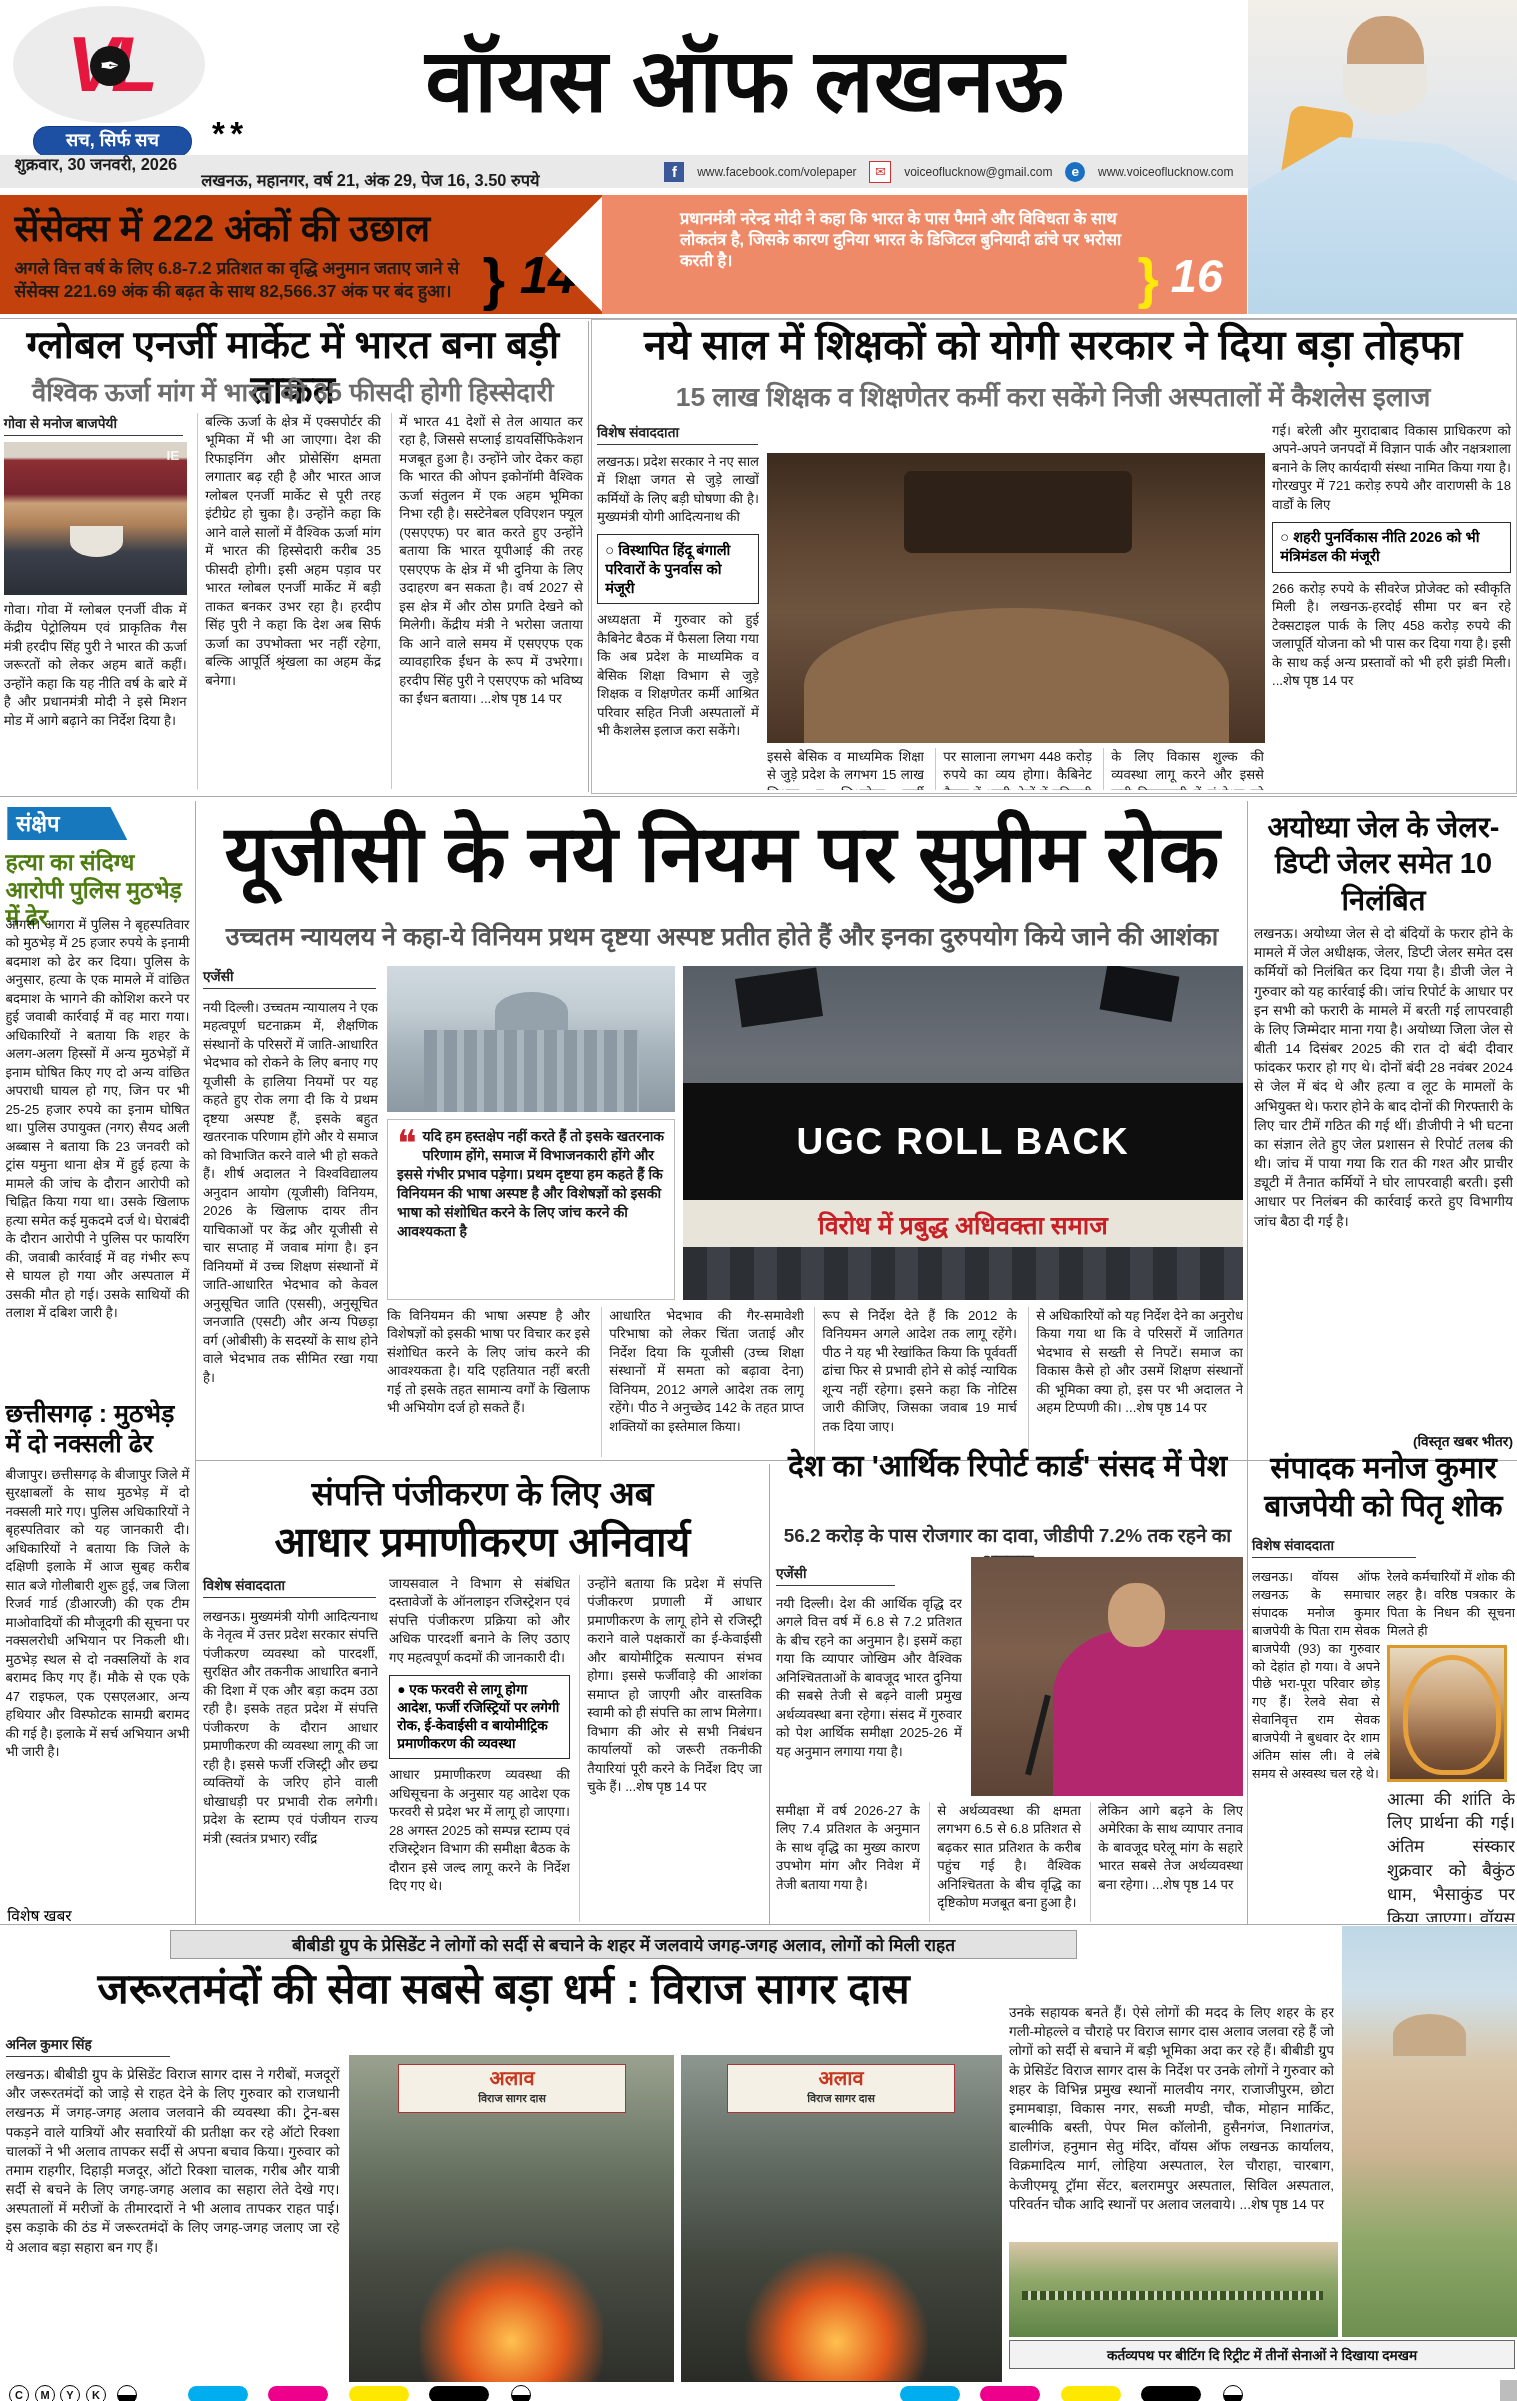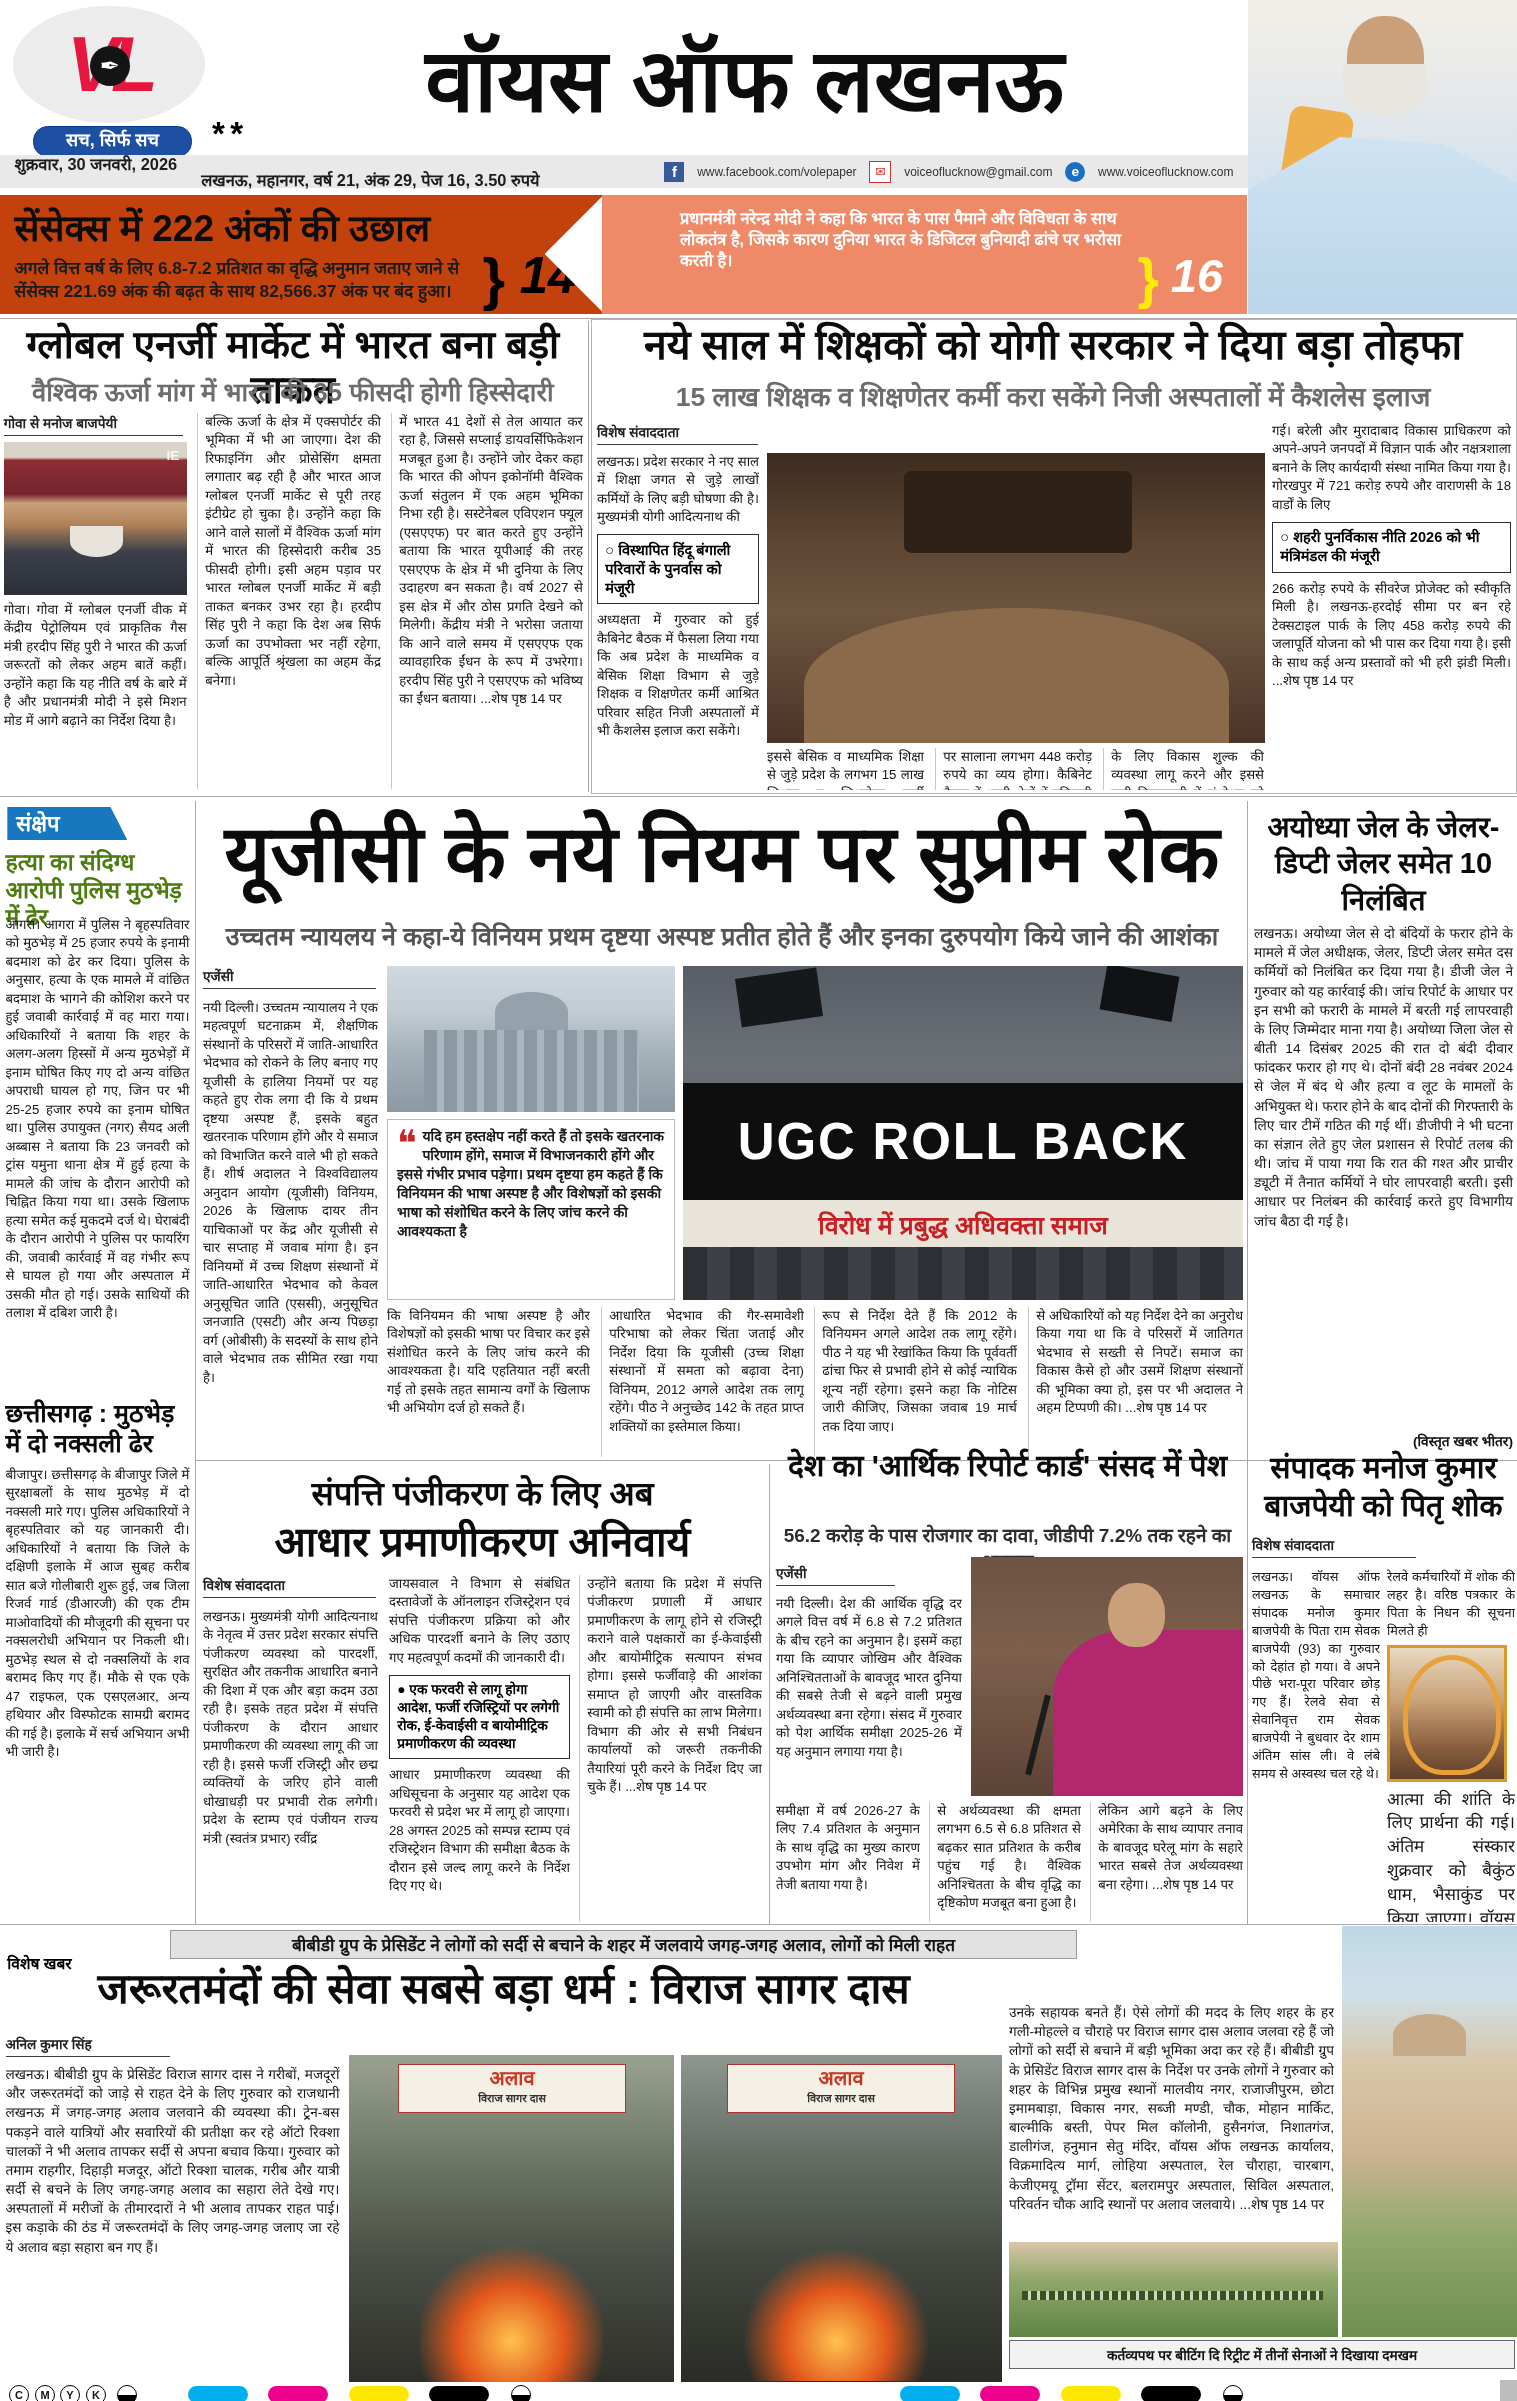--- a/index.html
+++ b/index.html
@@ -108,42 +108,42 @@
   <div class="abs bodytxt" style="left:935px;top:748px;width:157px;height:42px;border-left:0.9px solid #c9c9c9;padding-left:7.3px;box-sizing:border-box;">पर सालाना लगभग 448 करोड़ रुपये का व्यय होगा। कैबिनेट बैठक में शहरी क्षेत्रों में बुनियादी ढांचे के विकास</div>
   <div class="abs bodytxt" style="left:1103px;top:748px;width:161px;height:42px;border-left:0.9px solid #c9c9c9;padding-left:7.3px;box-sizing:border-box;">के लिए विकास शुल्क की व्यवस्था लागू करने और इससे जुड़ी नियमावली में संशोधन को भी मंजूरी दी गई।</div>
 
   <div class="abs hr" style="left:0;top:796px;width:1518px;"></div>
 
   <div class="abs" style="left:7.3px;top:807px;width:120px;height:33px;background:#1878bd;color:#fff;font-size:22px;font-weight:800;line-height:33px;padding-left:9px;box-sizing:border-box;clip-path:polygon(0 0,86% 0,100% 100%,0 100%);">संक्षेप</div>
   <div class="abs" style="left:5.5px;top:849px;width:184px;font-size:23px;font-weight:800;line-height:1.2;color:#4d7c0f;">हत्या का संदिग्ध आरोपी पुलिस मुठभेड़ में ढेर</div>
   <div class="abs bodytxt" style="left:5.5px;top:916px;width:184px;height:476px;">आगरा। आगरा में पुलिस ने बृहस्पतिवार को मुठभेड़ में 25 हजार रुपये के इनामी बदमाश को ढेर कर दिया। पुलिस के अनुसार, हत्या के एक मामले में वांछित बदमाश के भागने की कोशिश करने पर हुई जवाबी कार्रवाई में वह मारा गया। अधिकारियों ने बताया कि शहर के अलग-अलग हिस्सों में अन्य मुठभेड़ों में इनाम घोषित किए गए दो अन्य वांछित अपराधी घायल हो गए, जिन पर भी 25-25 हजार रुपये का इनाम घोषित था। पुलिस उपायुक्त (नगर) सैयद अली अब्बास ने बताया कि 23 जनवरी को ट्रांस यमुना थाना क्षेत्र में हुई हत्या के मामले की जांच के दौरान आरोपी को चिह्नित किया गया था। उसके खिलाफ हत्या समेत कई मुकदमे दर्ज थे। घेराबंदी के दौरान आरोपी ने पुलिस पर फायरिंग की, जवाबी कार्रवाई में वह गंभीर रूप से घायल हो गया और अस्पताल में उसकी मौत हो गई। उसके साथियों की तलाश में दबिश जारी है।</div>
   <div class="abs" style="left:5.5px;top:1398px;width:184px;font-size:25px;font-weight:800;line-height:1.2;color:#0b0b0b;">छत्तीसगढ़ : मुठभेड़ में दो नक्सली ढेर</div>
   <div class="abs bodytxt" style="left:5.5px;top:1466px;width:184px;height:433px;">बीजापुर। छत्तीसगढ़ के बीजापुर जिले में सुरक्षाबलों के साथ मुठभेड़ में दो नक्सली मारे गए। पुलिस अधिकारियों ने बृहस्पतिवार को यह जानकारी दी। अधिकारियों ने बताया कि जिले के दक्षिणी इलाके में आज सुबह करीब सात बजे गोलीबारी शुरू हुई, जब जिला रिजर्व गार्ड (डीआरजी) की एक टीम माओवादियों की मौजूदगी की सूचना पर नक्सलरोधी अभियान पर निकली थी। मुठभेड़ स्थल से दो नक्सलियों के शव बरामद किए गए हैं। मौके से एक एके 47 राइफल, एक एसएलआर, अन्य हथियार और विस्फोटक सामग्री बरामद की गई है। इलाके में सर्च अभियान अभी भी जारी है।</div>
-  <div class="abs" style="left:7.3px;top:1904px;font-size:15.5px;font-weight:700;color:#000;margin-top:48px;">विशेष खबर</div>
+  <div class="abs" style="left:7.3px;top:1904px;font-size:15.5px;font-weight:400;color:#000;">विशेष खबर</div>
   <div class="abs vr" style="left:195px;top:801px;height:1123px;"></div>
 
   <div class="abs hlc" style="left:199px;top:805px;width:1046px;font-size:79px;line-height:1.25;white-space:nowrap;">यूजीसी के नये नियम पर सुप्रीम रोक</div>
   <div class="abs" style="left:199px;top:918px;width:1046px;font-size:25px;font-weight:700;color:#555;text-align:center;">उच्चतम न्यायलय ने कहा-ये विनियम प्रथम दृष्टया अस्पष्ट प्रतीत होते हैं और इनका दुरुपयोग किये जाने की आशंका</div>
   <div class="abs byline" style="left:203px;top:966px;width:173px;">एजेंसी</div>
   <div class="abs bodytxt" style="left:203px;top:999px;width:175px;height:458px;">नयी दिल्ली। उच्चतम न्यायालय ने एक महत्वपूर्ण घटनाक्रम में, शैक्षणिक संस्थानों के परिसरों में जाति-आधारित भेदभाव को रोकने के लिए बनाए गए यूजीसी के हालिया नियमों पर यह कहते हुए रोक लगा दी कि ये प्रथम दृष्टया अस्पष्ट हैं, इसके बहुत खतरनाक परिणाम होंगे और ये समाज को विभाजित करने वाले भी हो सकते हैं। शीर्ष अदालत ने विश्वविद्यालय अनुदान आयोग (यूजीसी) विनियम, 2026 के खिलाफ दायर तीन याचिकाओं पर केंद्र और यूजीसी से चार सप्ताह में जवाब मांगा है। इन विनियमों में उच्च शिक्षण संस्थानों में जाति-आधारित भेदभाव को केवल अनुसूचित जाति (एससी), अनुसूचित जनजाति (एसटी) और अन्य पिछड़ा वर्ग (ओबीसी) के सदस्यों के साथ होने वाले भेदभाव तक सीमित रखा गया है।</div>
 
   <div class="photo" style="left:387px;top:966px;width:288px;height:146px;background:linear-gradient(180deg,#cfd9df 0%,#c2ccd3 30%,#a9b5bd 55%,#8d99a2 100%);">
     <div style="position:absolute;left:108px;top:25.6px;width:73px;height:38px;background:#96a2ab;border-radius:50% 50% 0 0;"></div>
     <div style="position:absolute;left:37px;top:64px;width:215px;height:82px;background:repeating-linear-gradient(90deg,#8d99a2 0 12.8px,#aab6be 12.8px 20px);"></div>
   </div>
   <div class="abs" style="left:387px;top:1119px;width:288px;height:181px;border:0.9px solid #bbb;padding:7.3px 9px;box-sizing:border-box;overflow:hidden;">
     <span style="float:left;color:#cc2229;font-size:37px;line-height:33px;margin-right:5.5px;">❝</span>
     <span style="font-size:14px;font-weight:700;line-height:1.35;text-align:justify;color:#1a1a1a;">यदि हम हस्तक्षेप नहीं करते हैं तो इसके खतरनाक परिणाम होंगे, समाज में विभाजनकारी होंगे और इससे गंभीर प्रभाव पड़ेगा। प्रथम दृष्टया हम कहते हैं कि विनियमन की भाषा अस्पष्ट है और विशेषज्ञों को इसकी भाषा को संशोधित करने के लिए जांच करने की आवश्यकता है</span>
   </div>
 
   <div class="photo" style="left:683px;top:966px;width:560px;height:334px;background:linear-gradient(180deg,#585e66 0%,#6b7077 28%,#4a4f55 100%);">
     <div style="position:absolute;left:55px;top:7.3px;width:82px;height:49px;background:#16181b;transform:rotate(-8deg);"></div>
     <div style="position:absolute;left:420px;top:3.7px;width:73px;height:46px;background:#101215;transform:rotate(10deg);"></div>
     <div style="position:absolute;left:0;top:117px;width:560px;height:117px;background:#0e0e0e;display:flex;align-items:center;justify-content:center;">
-      <span style="color:#fff;font-size:51px;font-weight:800;letter-spacing:1.8px;font-family:'Liberation Sans','DejaVu Sans',sans-serif;">UGC ROLL BACK</span>
+      <span style="color:#fff;font-size:37px;font-weight:800;letter-spacing:1.8px;font-family:'Liberation Sans','DejaVu Sans',sans-serif;">UGC ROLL BACK</span>
     </div>
     <div style="position:absolute;left:0;top:234px;width:560px;height:47px;background:#e8e4da;display:flex;align-items:center;justify-content:center;">
       <span style="color:#c81f25;font-size:25px;font-weight:800;">विरोध में प्रबुद्ध अधिवक्ता समाज</span>
     </div>
     <div style="position:absolute;left:0;top:281px;width:560px;height:53px;background:repeating-linear-gradient(90deg,#2c2f33 0 24px,#3d4147 24px 47px);"></div>
   </div>
 
   <div class="abs bodytxt" style="left:387px;top:1307px;width:203px;height:150px;">कि विनियमन की भाषा अस्पष्ट है और विशेषज्ञों को इसकी भाषा पर विचार कर इसे संशोधित करने के लिए जांच करने की आवश्यकता है। यदि एहतियात नहीं बरती गई तो इसके तहत सामान्य वर्गों के खिलाफ भी अभियोग दर्ज हो सकते हैं।</div>
   <div class="abs bodytxt" style="left:601px;top:1307px;width:203px;height:150px;border-left:0.9px solid #c9c9c9;padding-left:7.3px;box-sizing:border-box;">आधारित भेदभाव की गैर-समावेशी परिभाषा को लेकर चिंता जताई और निर्देश दिया कि यूजीसी (उच्च शिक्षा संस्थानों में समता को बढ़ावा देना) विनियम, 2012 अगले आदेश तक लागू रहेंगे। पीठ ने अनुच्छेद 142 के तहत प्राप्त शक्तियों का इस्तेमाल किया।</div>
   <div class="abs bodytxt" style="left:814px;top:1307px;width:203px;height:150px;border-left:0.9px solid #c9c9c9;padding-left:7.3px;box-sizing:border-box;">रूप से निर्देश देते हैं कि 2012 के विनियमन अगले आदेश तक लागू रहेंगे। पीठ ने यह भी रेखांकित किया कि पूर्ववर्ती ढांचा फिर से प्रभावी होने से कोई न्यायिक शून्य नहीं रहेगा। इसने कहा कि नोटिस जारी कीजिए, जिसका जवाब 19 मार्च तक दिया जाए।</div>

